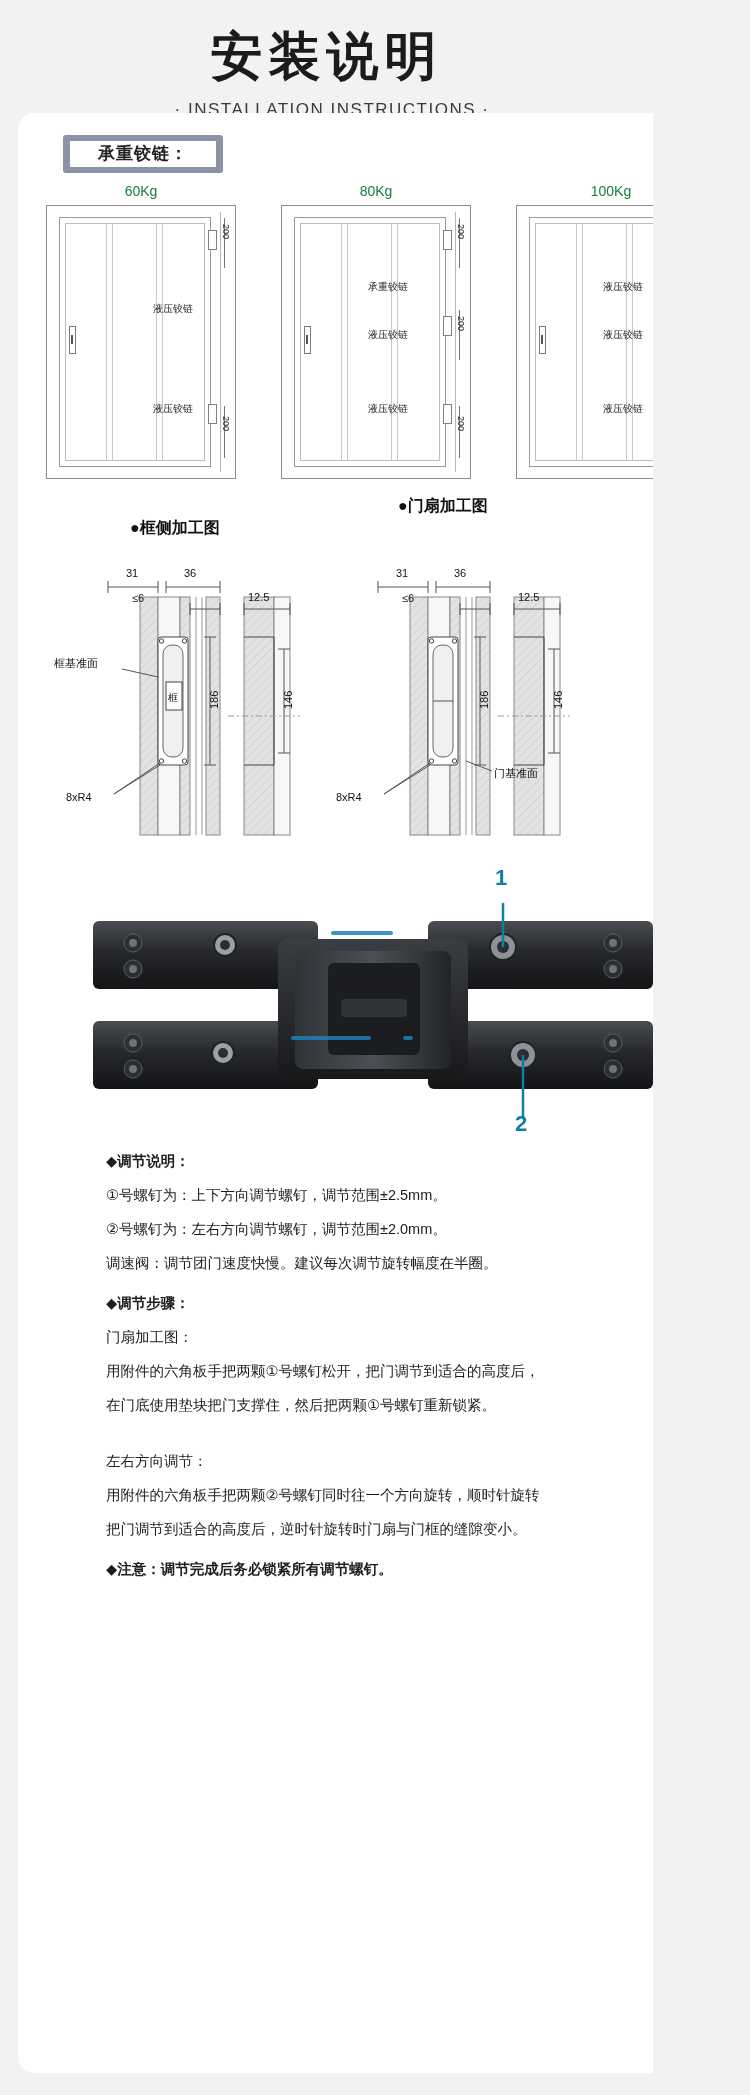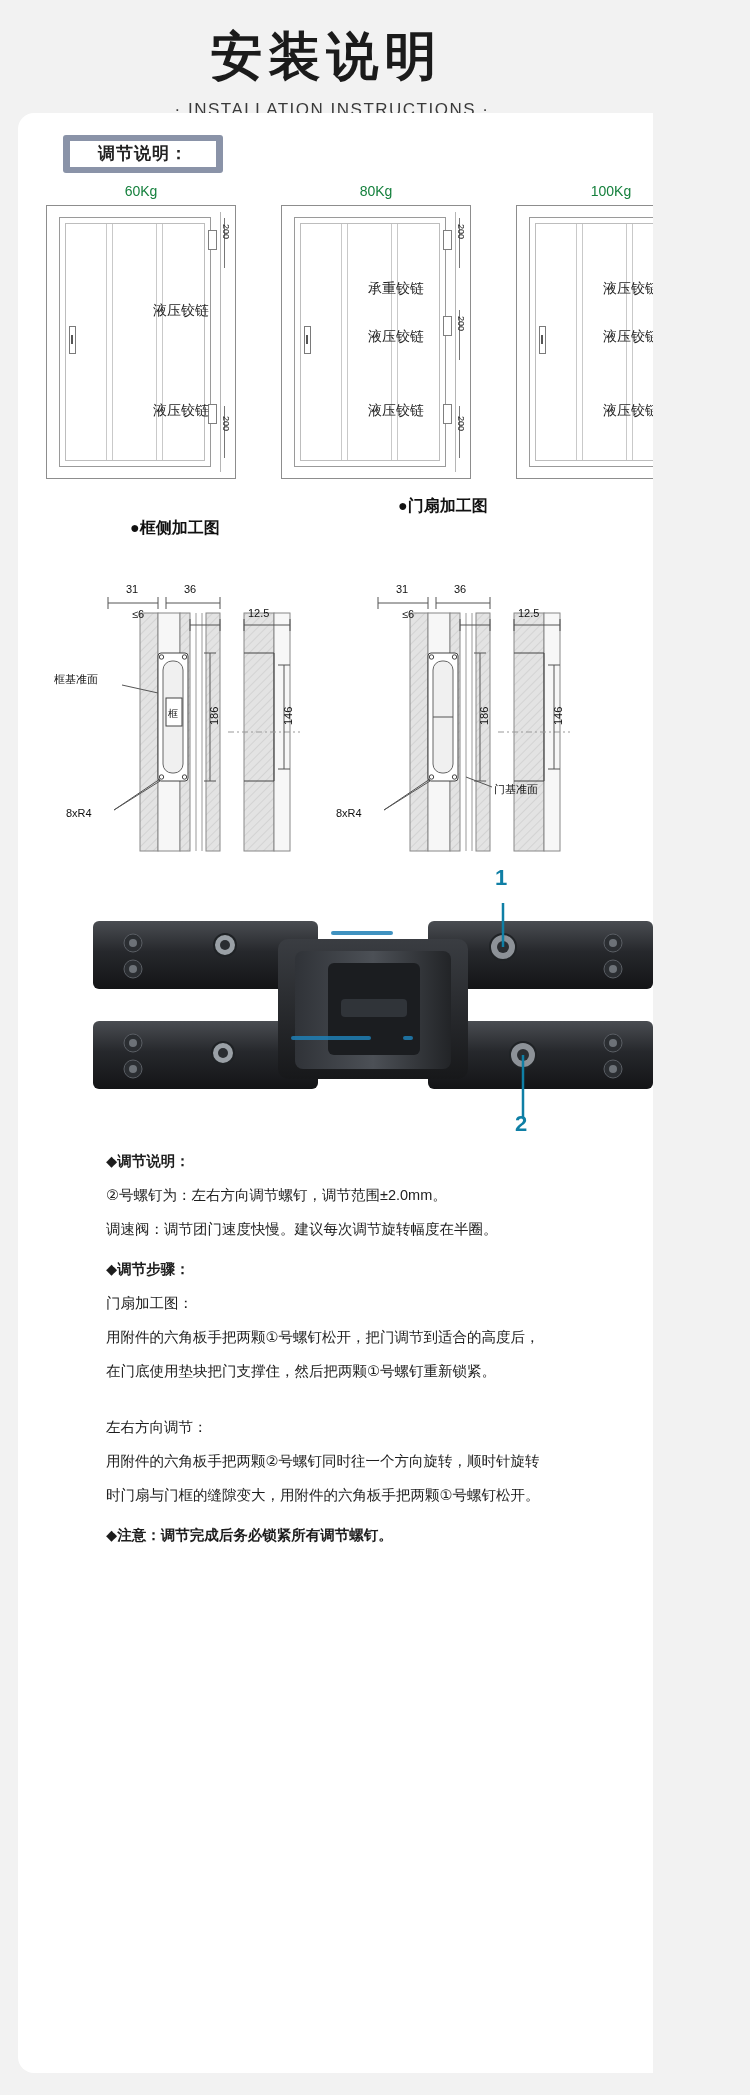--- a/index.html
+++ b/index.html
@@ -122,21 +122,21 @@
   .hinge{
     position:absolute;
     right:-9px;
     width:9px;height:20px;
     background:#ffffff;
     border:1px solid #7f7f7f;
     box-sizing:border-box;
   }
   .hinge-lbl{
     position:absolute;
-    font-size:14px;
+    font-size:10px;
     color:#222;
     white-space:nowrap;
   }
   .dimv{
     position:absolute;
     font-size:9px;
     color:#222;
     writing-mode:vertical-rl;
     letter-spacing:0px;
   }
@@ -150,21 +150,21 @@
     width:1px;background:#b5b5b5;
   }
   
   .dw-title{
     position:absolute;
     font-size:16px;font-weight:bold;color:#111;
   }
   
   .tech{
     position:absolute;
-    left:30px; top:452px;
+    left:30px; top:436px;
     width:654px;height:300px;
   }
   .tech svg{display:block;}
   
   .photo{
     position:absolute;
     left:55px;top:790px;
     width:600px;height:215px;
   }
   .callout{
@@ -194,21 +194,21 @@
 <div class="page">
 
   <div class="header">
     <h1>安装说明</h1>
     <div class="en">· INSTALLATION INSTRUCTIONS ·</div>
   </div>
 
   <div class="card">
 
     <div class="sec-label">
-      <div class="inner">调节说明：</div>
+      <div class="inner">承重铰链：</div>
     </div>
 
     <div class="doors">
 
       <div class="door-col">
         <div class="door-cap">60Kg</div>
         <div class="door-box">
           <div class="door-inner">
             <div class="door-inner2"></div>
             <div class="door-stripe" style="left:46px"></div>
@@ -478,30 +478,31 @@
 
         <path d="M430 44 C 430 20, 430 10, 430 -10" stroke="#0f7fa5" stroke-width="2.5" fill="none"></path>
         <path d="M450 152 C 450 180, 450 196, 450 215" stroke="#0f7fa5" stroke-width="2.5" fill="none"></path>
       </svg>
       <div class="callout" style="left:422px;top:-38px">1</div>
       <div class="callout" style="left:442px;top:208px">2</div>
     </div>
 
     <div class="textblock">
       <p class="h">◆调节说明：</p>
+      <p>①号螺钉为：上下方向调节螺钉，调节范围±2.5mm。</p>
       <p>②号螺钉为：左右方向调节螺钉，调节范围±2.0mm。</p>
       <p>调速阀：调节团门速度快慢。建议每次调节旋转幅度在半圈。</p>
 
       <p class="h">◆调节步骤：</p>
       <p>门扇加工图：</p>
       <p>用附件的六角板手把两颗①号螺钉松开，把门调节到适合的高度后，</p>
       <p>在门底使用垫块把门支撑住，然后把两颗①号螺钉重新锁紧。</p>
 
       <div class="gap"></div>
       <p>左右方向调节：</p>
       <p>用附件的六角板手把两颗②号螺钉同时往一个方向旋转，顺时针旋转</p>
-      <p>时门扇与门框的缝隙变大，用附件的六角板手把两颗①号螺钉松开。</p>
+      <p>把门调节到适合的高度后，逆时针旋转时门扇与门框的缝隙变小。</p>
 
       <p class="h">◆注意：调节完成后务必锁紧所有调节螺钉。</p>
     </div>
 
   </div>
 </div>
 
 </body></html>

